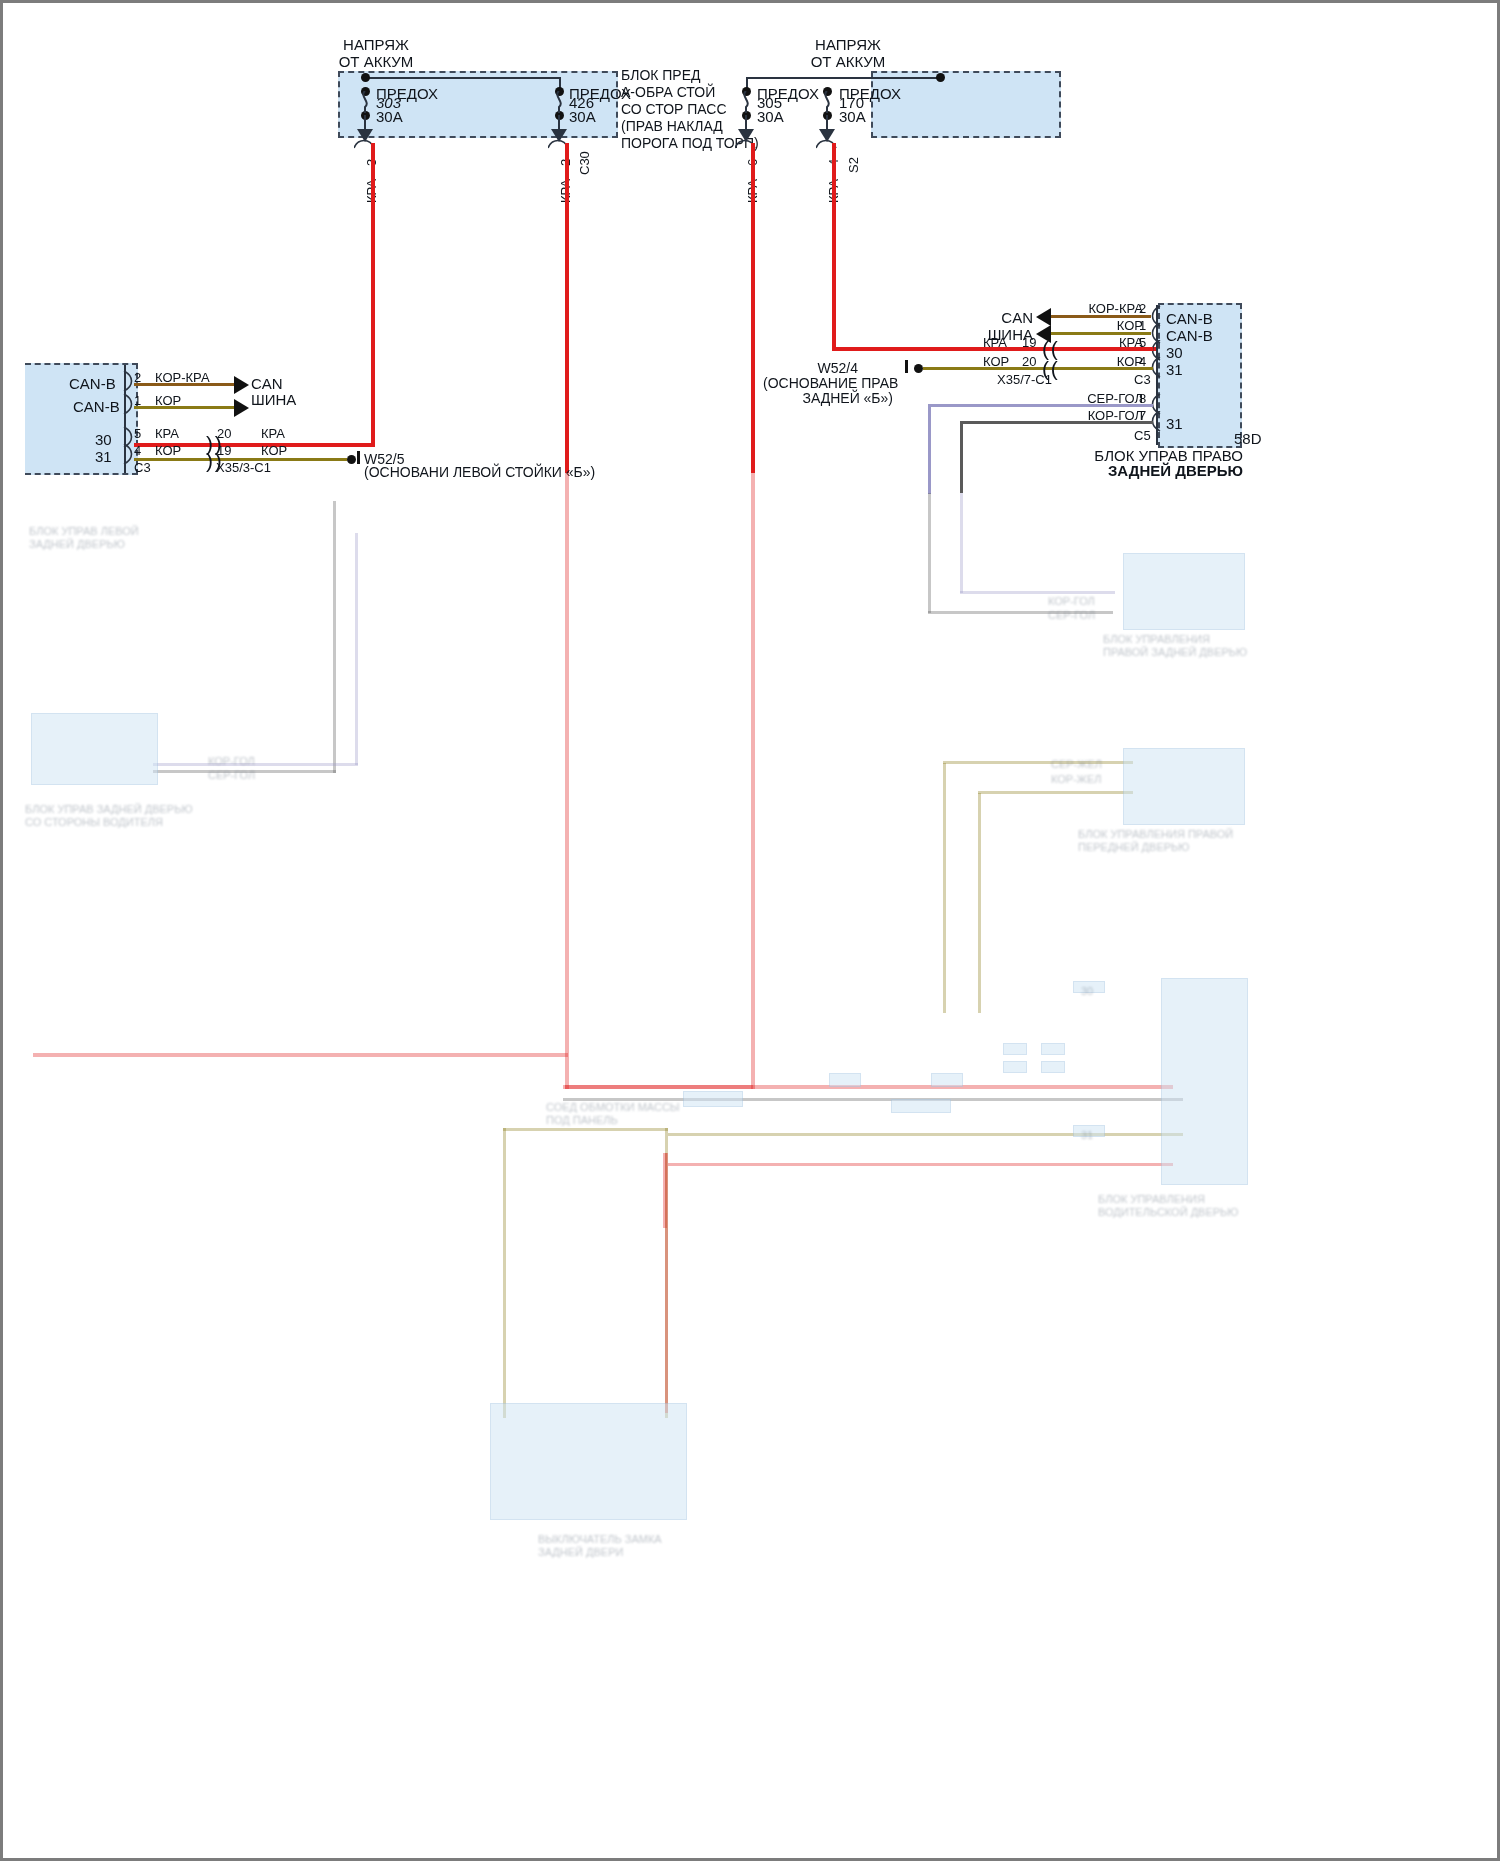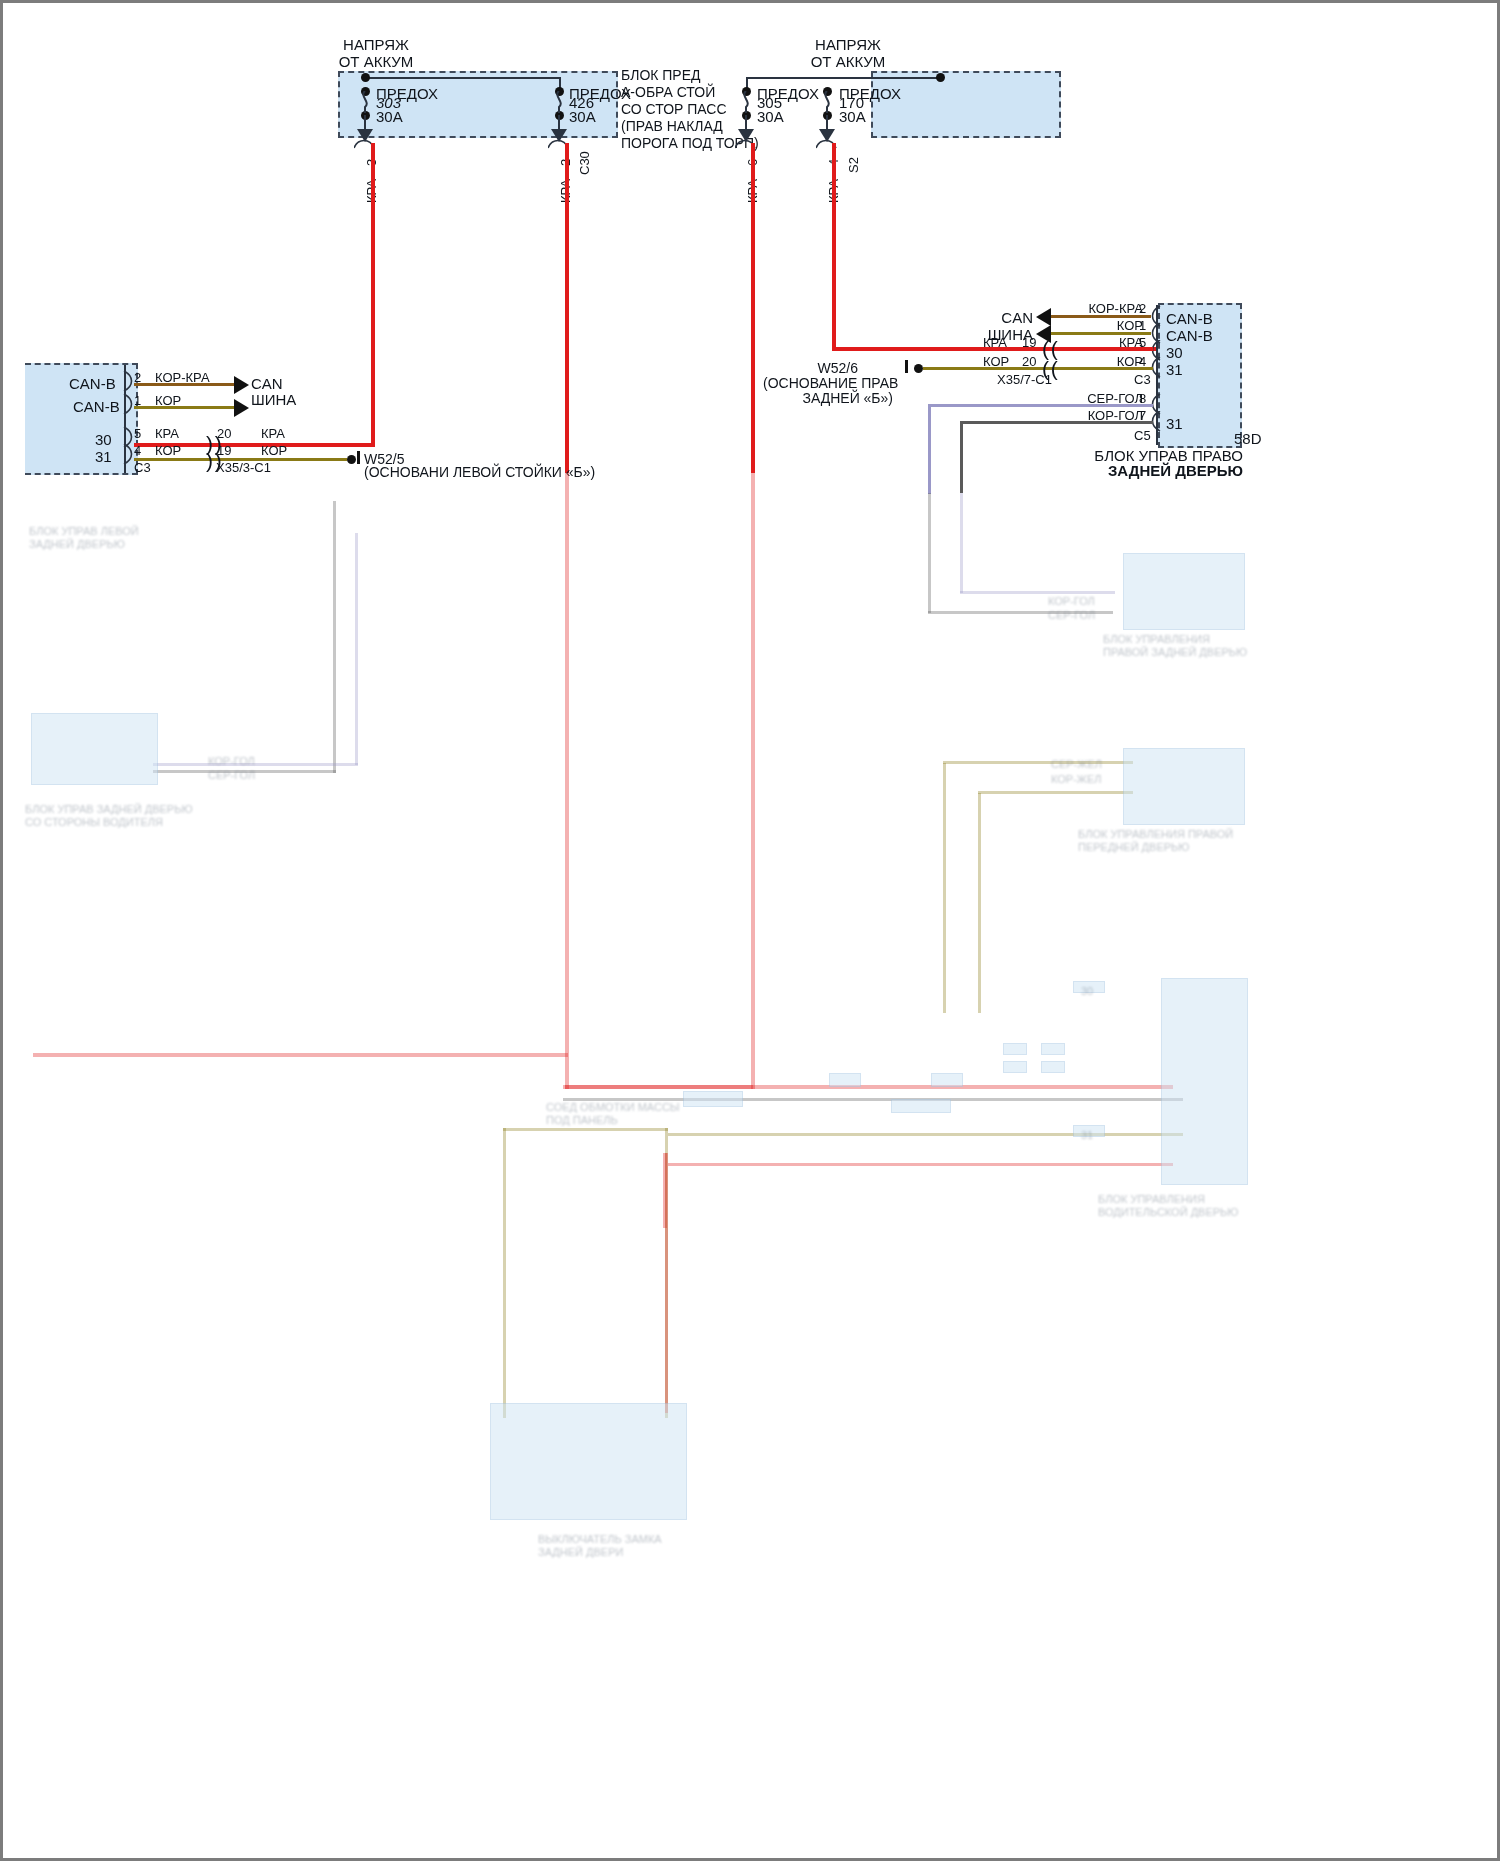--- a/index.html
+++ b/index.html
@@ -269,21 +269,21 @@
   <div class="wire w-olv" style="left:920px;top:364px;width:230px;height:3px;"></div>
   <div class="conn-brk" style="left:1039px;top:355px;">( (</div>
   <div class="abs txt xs" style="left:1019px;top:350px;">20</div>
   <div class="abs txt xs" style="left:980px;top:350px;">КОР</div>
 
   <div class="abs txt xs" style="left:994px;top:368px;">X35/7-C1</div>
   <div class="abs txt xs" style="left:1131px;top:368px;">C3</div>
 
   <div class="dot" style="left:911px;top:361px;"></div>
   <div class="gnd-bar" style="left:902px;top:357px;height:13px;"></div>
-  <div class="abs txt sm rt" style="left:770px;top:357px;width:85px;">W52/6</div>
+  <div class="abs txt sm rt" style="left:770px;top:357px;width:85px;">W52/4</div>
   <div class="abs txt sm rt" style="left:760px;top:372px;width:130px;">(ОСНОВАНИЕ ПРАВ</div>
   <div class="abs txt sm rt" style="left:760px;top:387px;width:130px;">ЗАДНЕЙ «Б»)</div>
 
   <div class="abs txt xs rt" style="left:1048px;top:387px;width:92px;">СЕР-ГОЛ</div>
   <div class="abs txt xs" style="left:1136px;top:387px;">8</div>
   <div class="wire w-vio" style="left:925px;top:401px;width:225px;height:2.5px;"></div>
   <div class="wire w-vio" style="left:925px;top:401px;width:2.5px;height:90px;"></div>
 
   <div class="abs txt xs rt" style="left:1048px;top:404px;width:92px;">КОР-ГОЛ</div>
   <div class="abs txt xs" style="left:1136px;top:404px;">7</div>

